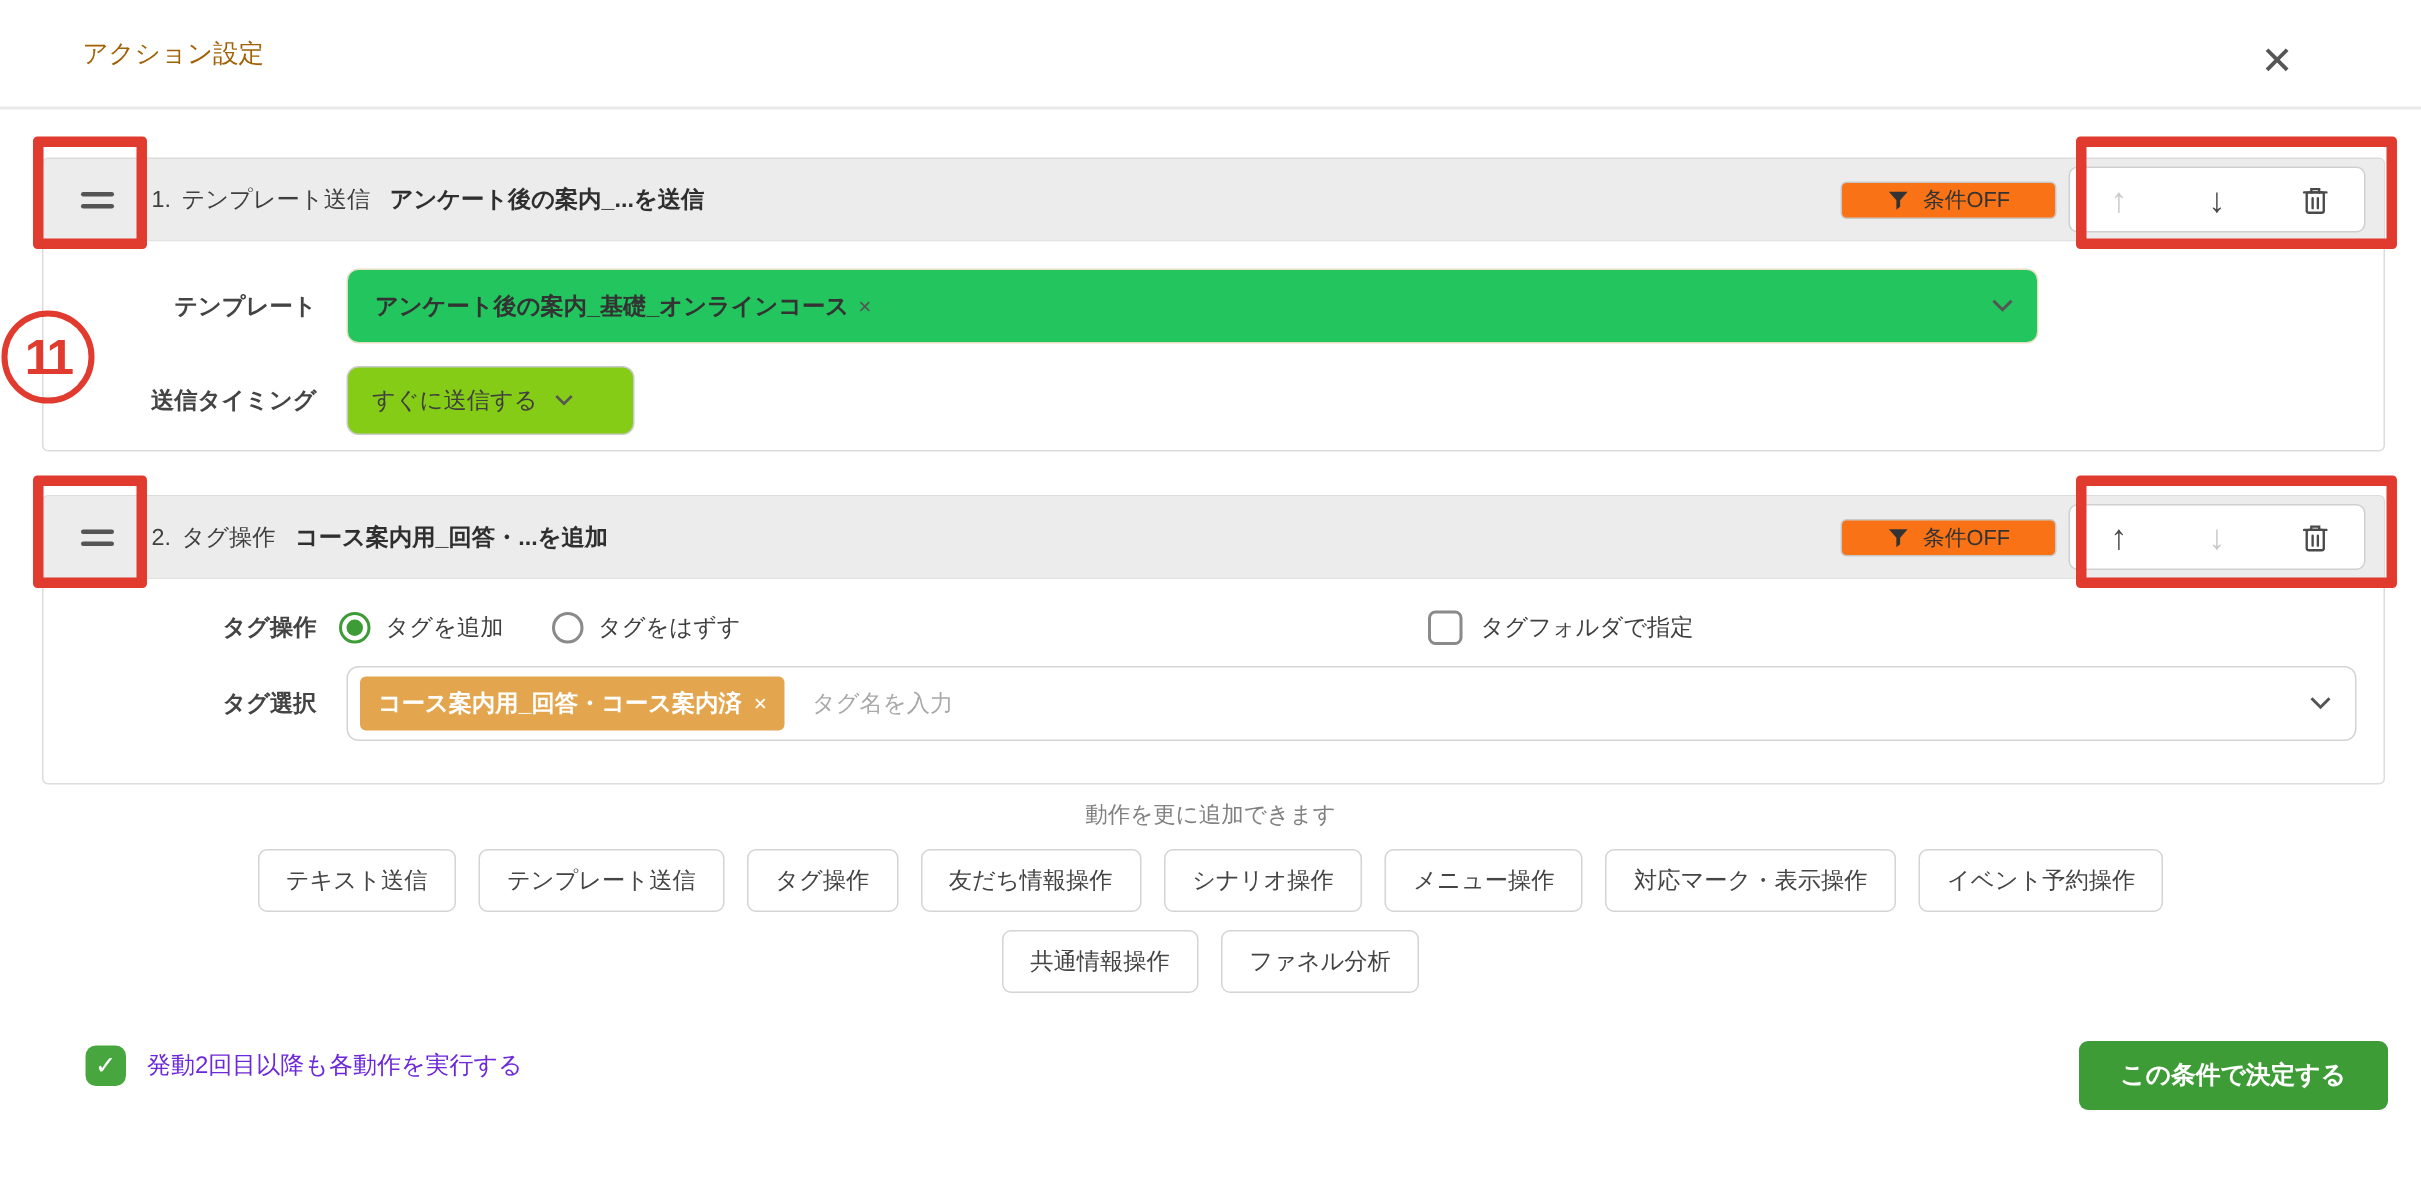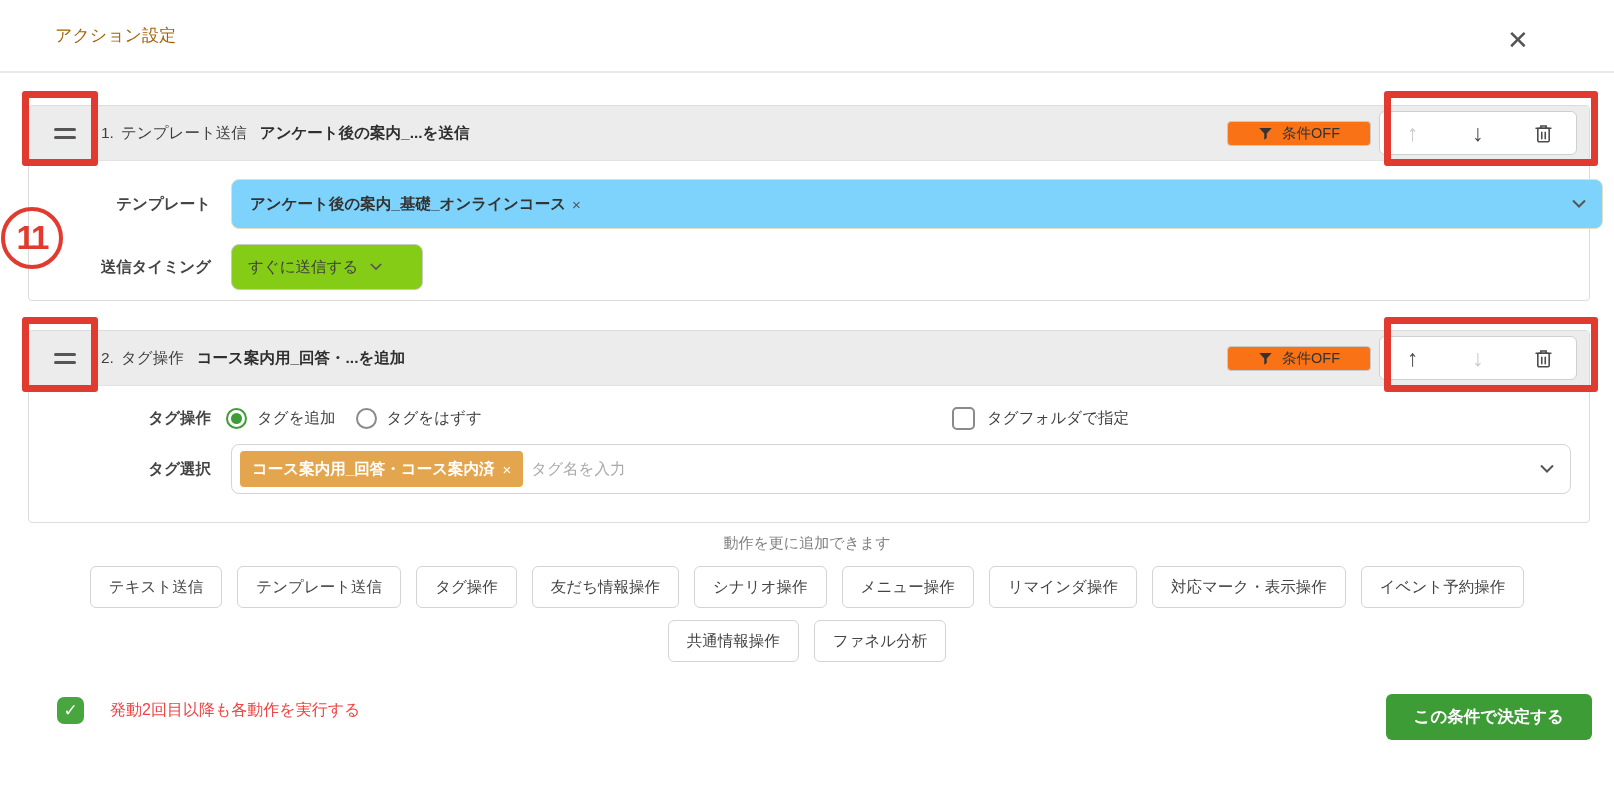--- a/index.html
+++ b/index.html
@@ -27,21 +27,21 @@
             gap:9px;padding:0 30px;font-size:14.5px;color:#333;margin-right:8px;cursor:pointer;}
   .icon-group{width:196px;height:42px;border:1px solid #cfcfcf;background:#fff;border-radius:6px;
               display:flex;align-items:center;margin-right:12px;}
   .icon-btn{flex:1;text-align:center;font-size:23px;color:#4a4a4a;background:none;border:none;cursor:pointer;
             display:flex;align-items:center;justify-content:center;height:100%;}
   .icon-btn.disabled{color:#c9c9c9;}
 
   
   .fld-label{position:absolute;left:0;width:182px;height:50px;display:flex;align-items:center;justify-content:flex-end;
              font-weight:700;font-size:15.5px;color:#444;white-space:nowrap;}
-  .tpl-input{position:absolute;left:202px;top:73px;width:1372px;height:50px;background:#7dd3fc;border:1px solid #e7dfc2;
+  .tpl-input{position:absolute;left:202px;top:73px;width:1128px;height:50px;background:#22c55e;border:1px solid #e7dfc2;
              border-radius:8px;display:flex;align-items:center;padding:0 18px;box-sizing:border-box;}
   .tpl-input .val{font-weight:700;font-size:15.5px;color:#333;}
   .tpl-input .rm{margin-left:6px;font-size:15px;color:#555;cursor:pointer;}
   .chevron{position:absolute;right:16px;top:50%;transform:translateY(-50%);}
   .drop-btn{position:absolute;left:202px;top:138px;width:192px;height:46px;background:#84cc16;border:1px solid #c9c9c9;
             border-radius:8px;display:flex;align-items:center;gap:12px;padding:0 16px;box-sizing:border-box;
             font-size:15.5px;color:#3f3f3f;cursor:pointer;}
 
   .opt-row{position:absolute;left:0;right:20px;top:70px;height:34px;display:flex;align-items:center;}
   .opt-label{width:182px;text-align:right;font-weight:700;font-size:15.5px;color:#444;}
@@ -51,35 +51,35 @@
   .radio.sel::after{content:"";position:absolute;inset:3px;border-radius:50%;background:#3d9c35;}
   .opt-text{font-size:15.5px;color:#3f3f3f;white-space:nowrap;}
   .cb-wrap{display:flex;align-items:center;gap:12px;margin-left:auto;margin-right:440px;cursor:pointer;}
   .cb{width:23px;height:23px;border:2px solid #8a8a8a;border-radius:5px;box-sizing:border-box;background:#fff;}
 
   .tag-input{position:absolute;left:202px;top:113px;width:1340px;height:50px;background:#fff;border:1px solid #d4d4d4;
              border-radius:8px;display:flex;align-items:center;padding:0 8px;box-sizing:border-box;}
   .chip{height:36px;background:#e3a64f;border-radius:4px;display:flex;align-items:center;gap:8px;padding:0 12px;}
   .chip .chip-text{color:#fff;font-weight:700;font-size:15.5px;white-space:nowrap;}
   .chip .chip-rm{color:#fff;font-size:15px;cursor:pointer;}
-  .ph{margin-left:8px;font-size:15.5px;color:#a9a9a9;}
+  .ph{margin-left:18px;font-size:15.5px;color:#a9a9a9;}
 
   
   .hint{position:absolute;left:0;top:534px;width:1614px;text-align:center;font-size:15px;color:#808080;}
   .btnrow{position:absolute;left:0;width:1614px;display:flex;justify-content:center;gap:15px;}
   .btnrow1{top:566px;}
   .btnrow2{top:620px;}
   .add-btn{height:42px;background:#fff;border:1px solid #d4d4d4;border-radius:6px;padding:0 18px;
            font-size:15.5px;color:#444;cursor:pointer;white-space:nowrap;font-family:inherit;}
 
   
   .foot-cb-wrap{position:absolute;left:57px;top:697px;display:flex;align-items:center;gap:14px;cursor:pointer;}
   .foot-cb{width:27px;height:27px;background:#47a63e;border-radius:7px;display:flex;align-items:center;justify-content:center;
            color:#fff;font-size:17px;font-weight:700;}
-  .foot-cb-label{font-size:16px;color:#ef4444;margin-left:12px;}
+  .foot-cb-label{font-size:16px;color:#6d28d9;}
   .submit-btn{position:absolute;right:22px;top:694px;height:46px;background:#3d9c35;border:none;border-radius:6px;
               color:#fff;font-weight:700;font-size:16.5px;padding:0 28px;cursor:pointer;font-family:inherit;margin-left:45px;}
 
   
   .ann{position:absolute;pointer-events:none;box-sizing:border-box;}
   .ann-rect{border:7px solid #e13b2f;border-radius:3px;}
   .ann-r1a{left:22px;top:91px;width:76px;height:75px;}
   .ann-r1b{left:1384px;top:91px;width:214px;height:75px;}
   .ann-r2a{left:22px;top:317px;width:76px;height:75px;}
   .ann-r2b{left:1384px;top:317px;width:214px;height:75px;}
@@ -183,21 +183,21 @@
           </svg>
         </button>
       </span>
     </div>
     <div class="opt-row">
       <span class="opt-label">タグ操作</span>
       <span class="radio-wrap">
         <span class="radio sel"></span>
         <span class="opt-text">タグを追加</span>
       </span>
-      <span class="radio-wrap" style="margin-left:20px;">
+      <span class="radio-wrap" style="margin-left:32px;">
         <span class="radio"></span>
         <span class="opt-text">タグをはずす</span>
       </span>
       <span class="cb-wrap">
         <span class="cb"></span>
         <span class="opt-text">タグフォルダで指定</span>
       </span>
     </div>
     <div class="fld-label" style="top:113px;">タグ選択</div>
     <div class="tag-input">
@@ -215,21 +215,20 @@
   </div>
 
   <div class="hint">動作を更に追加できます</div>
   <div class="btnrow btnrow1">
     <button class="add-btn">テキスト送信</button>
     <button class="add-btn">テンプレート送信</button>
     <button class="add-btn">タグ操作</button>
     <button class="add-btn">友だち情報操作</button>
     <button class="add-btn">シナリオ操作</button>
     <button class="add-btn">メニュー操作</button>
-    <button class="add-btn">リマインダ操作</button>
     <button class="add-btn">対応マーク・表示操作</button>
     <button class="add-btn">イベント予約操作</button>
   </div>
   <div class="btnrow btnrow2">
     <button class="add-btn">共通情報操作</button>
     <button class="add-btn">ファネル分析</button>
   </div>
 
   <span class="foot-cb-wrap">
     <span class="foot-cb">✓</span>

